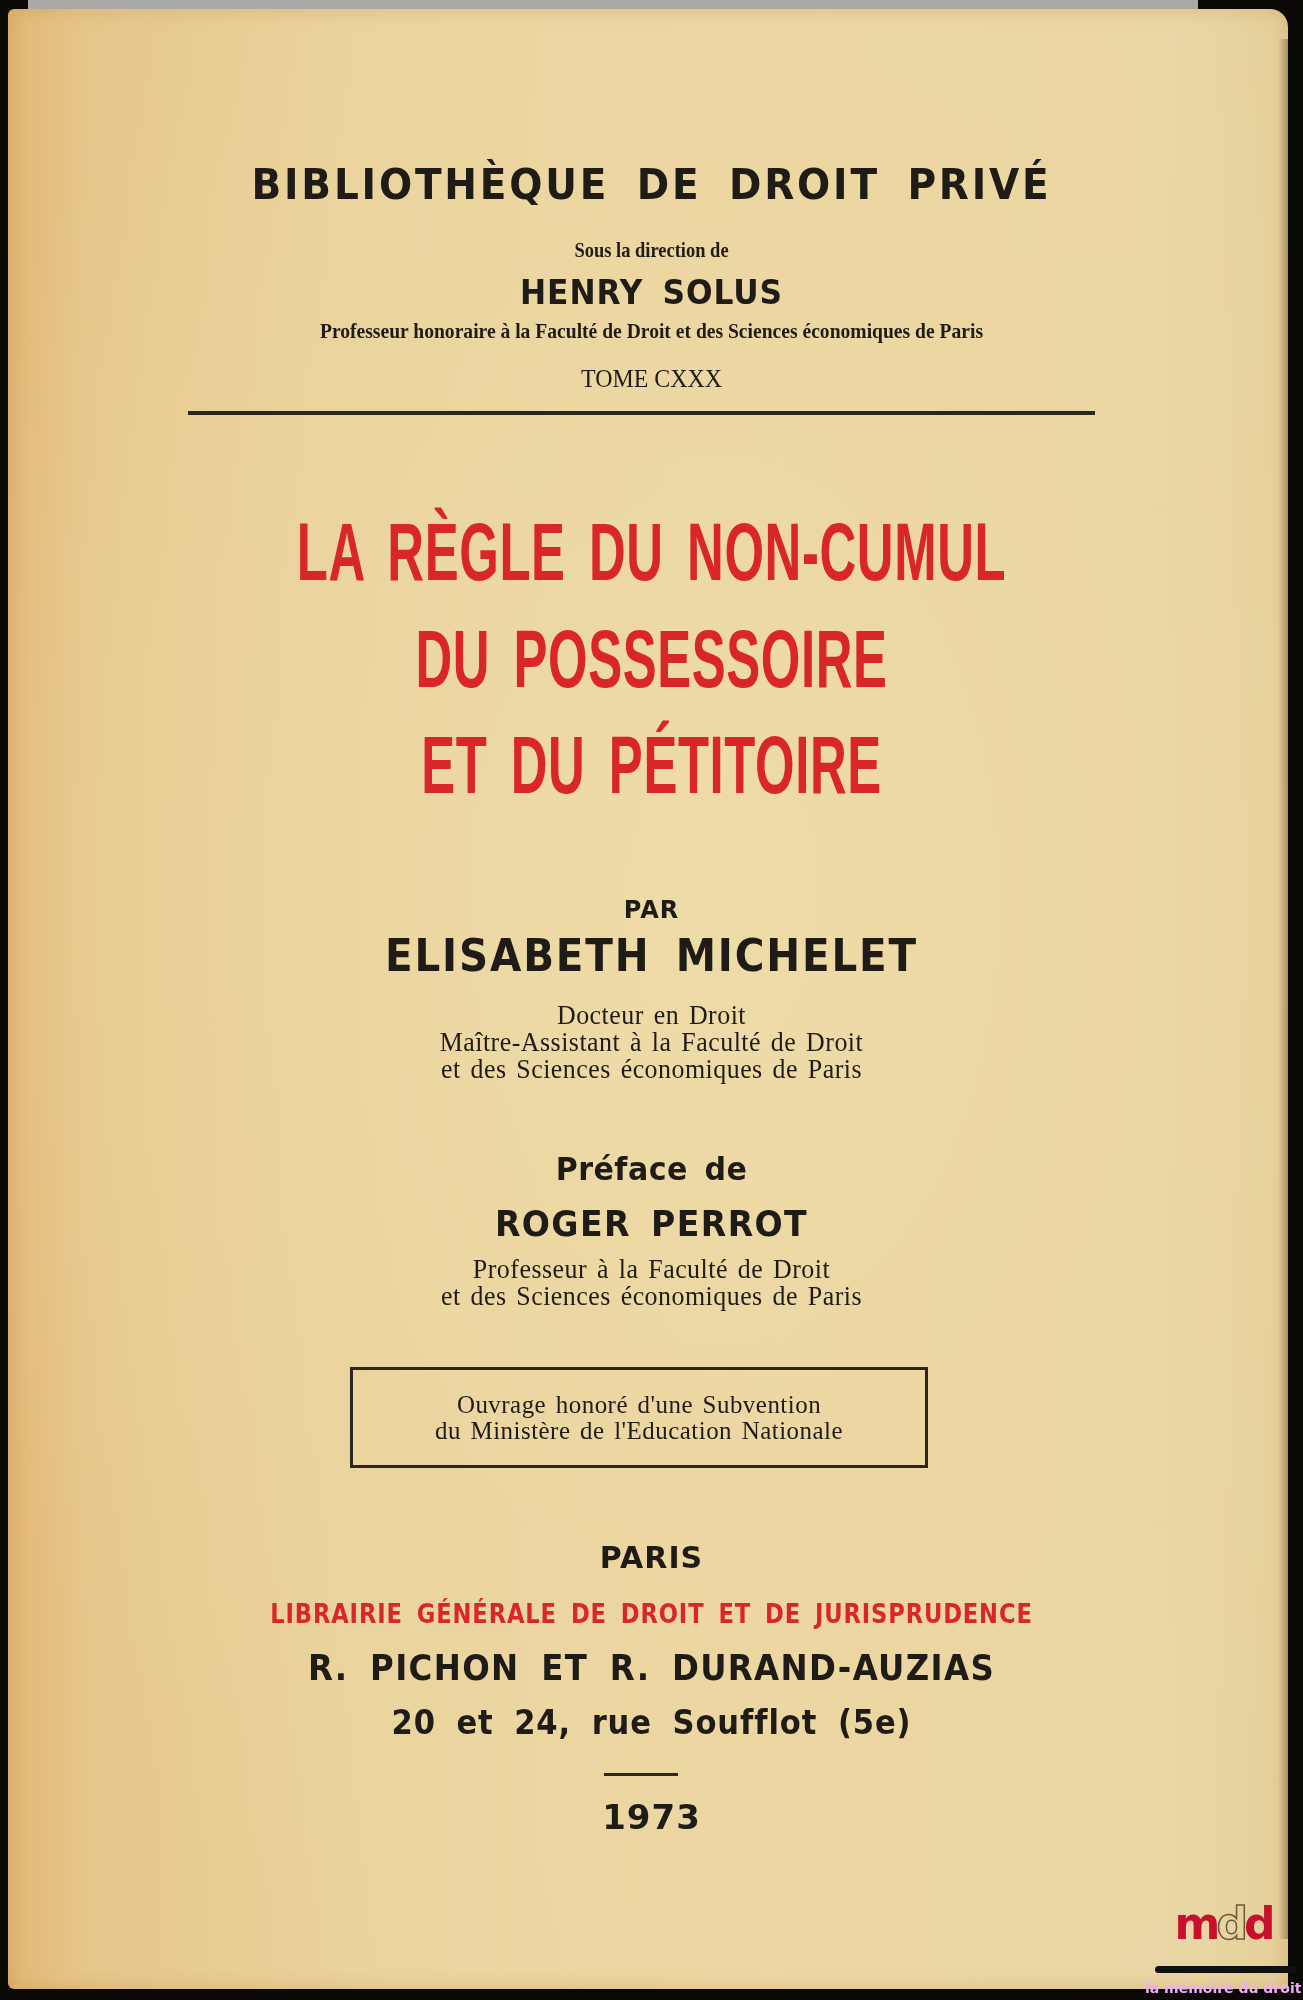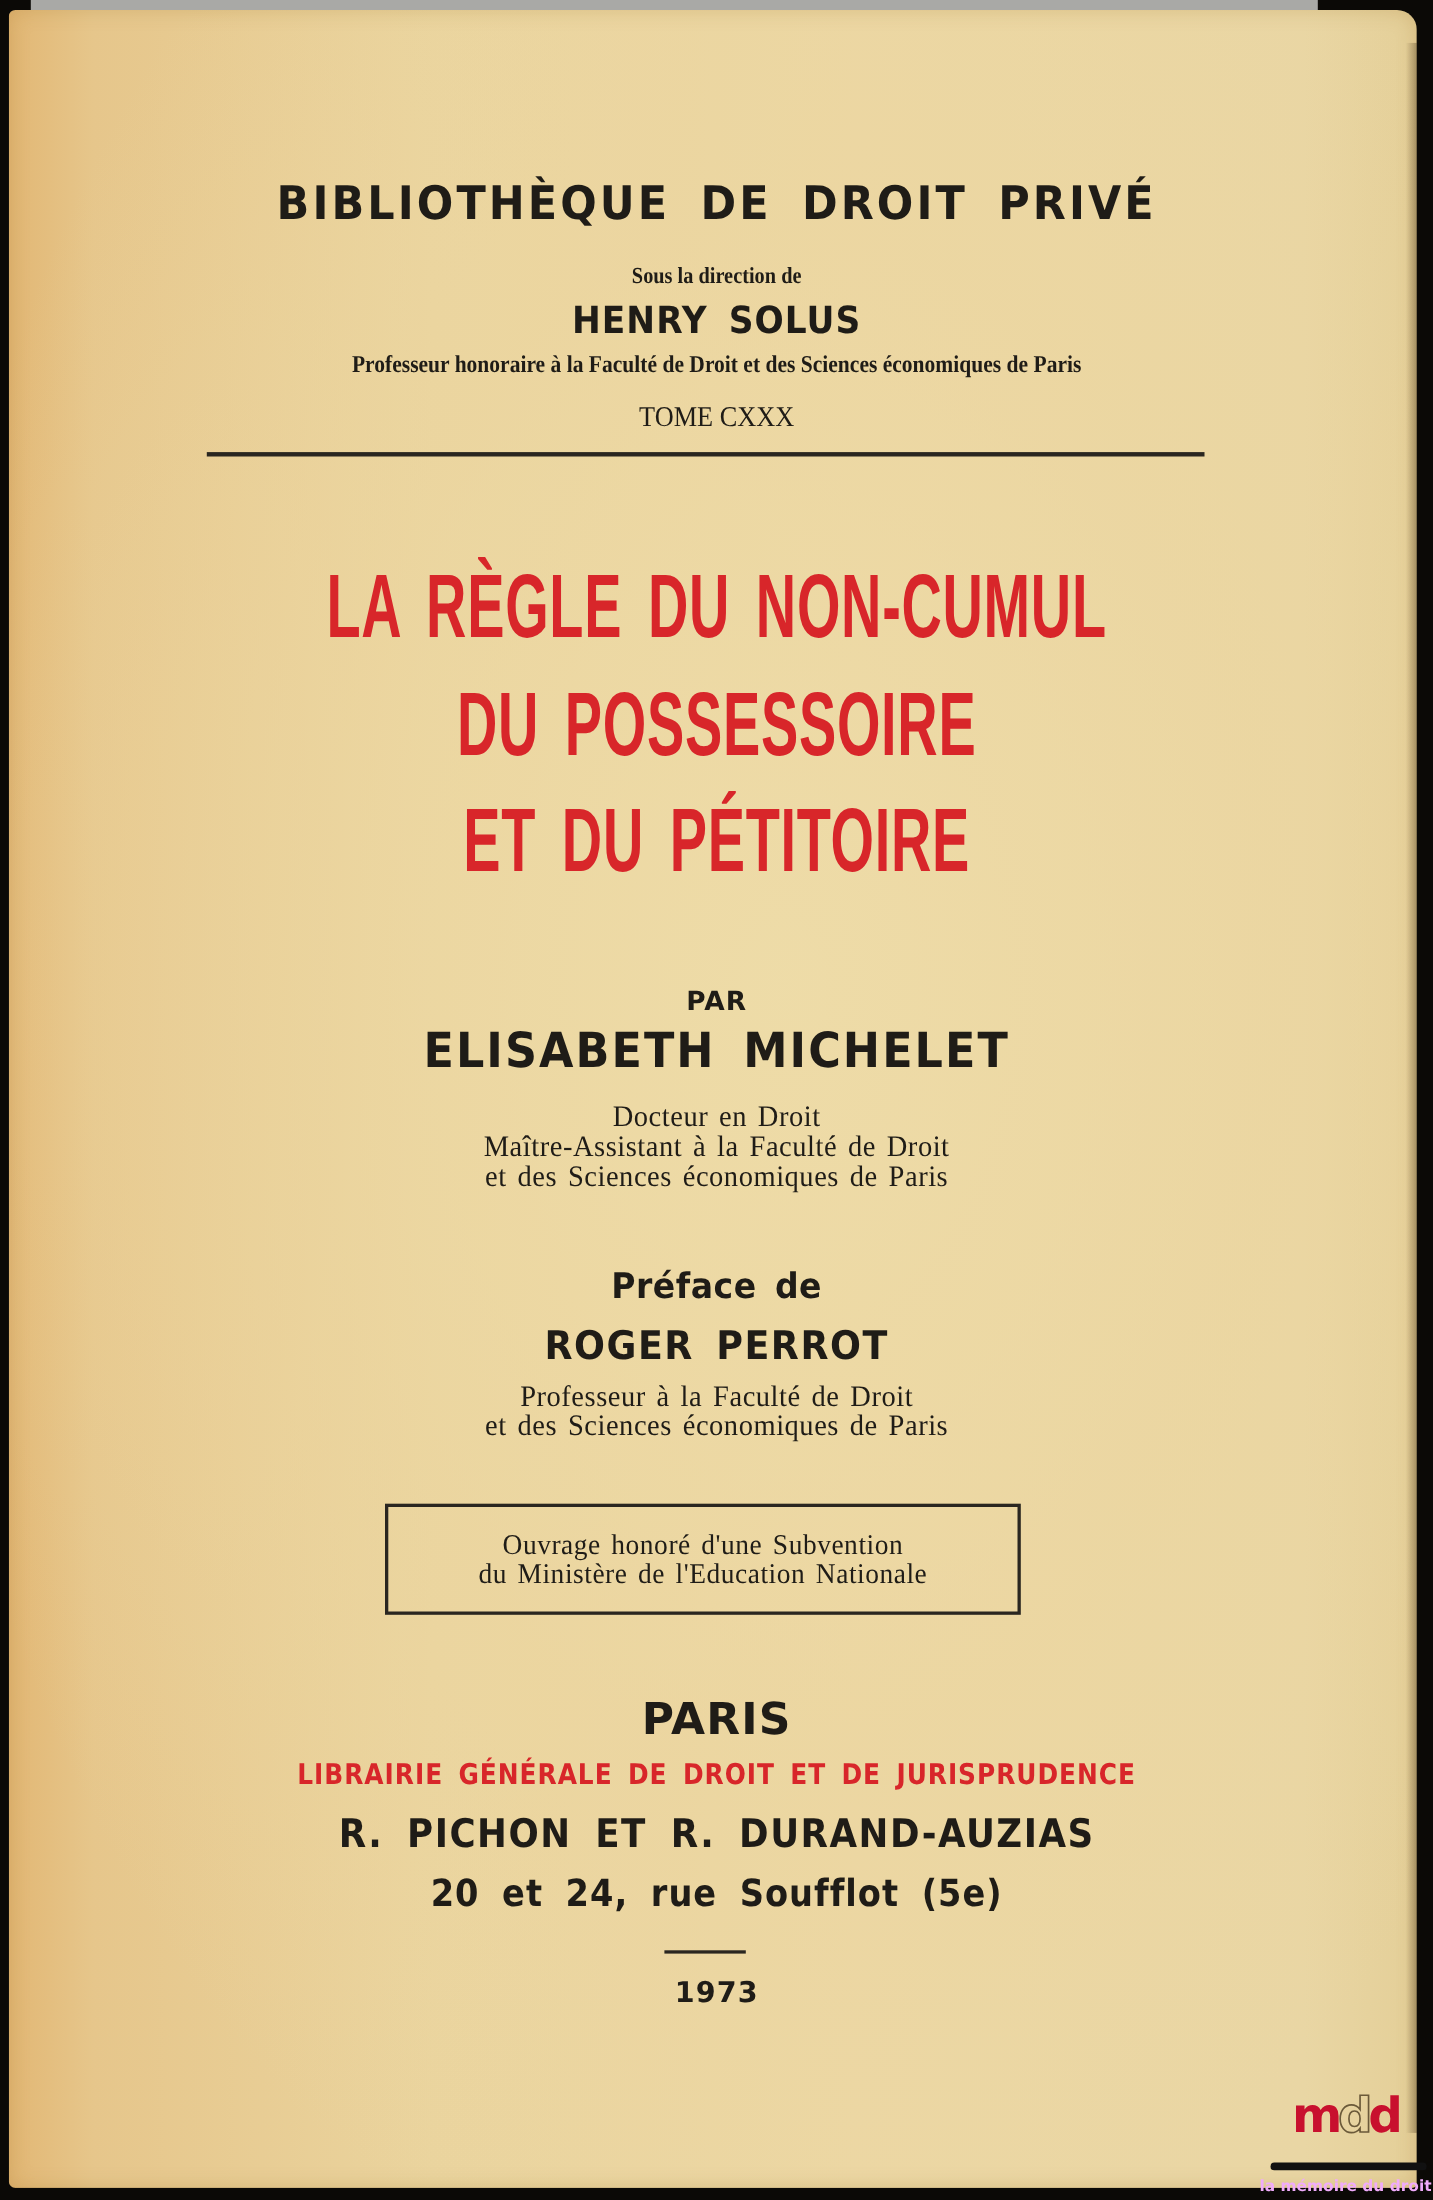--- a/index.html
+++ b/index.html
@@ -177,21 +177,21 @@
       font-size: 26px;
       letter-spacing: 0.5px;
       word-spacing: 3px;
       white-space: nowrap;
       transform: scaleX(0.96);
     }
     .sub-1 { top: 20px; }
     .sub-2 { top: 46px; }
     .city {
       top: 1540px;
-      font-size: 40px;
+      font-size: 30px;
       letter-spacing: 1px;
     }
     .publisher {
       top: 1599px;
       font-size: 26px;
       color: #d8262a;
       letter-spacing: 1px;
       word-spacing: 6px;
       transform: scaleX(0.87);
     }
@@ -212,21 +212,21 @@
     .rule-short {
       position: absolute;
       left: 604px;
       top: 1773px;
       width: 74px;
       height: 3px;
       background: #2a2620;
     }
     .year {
       top: 1797px;
-      font-size: 26px;
+      font-size: 34px;
       letter-spacing: 1px;
     }
     .logo {
       position: absolute;
       left: 1145px;
       top: 1892px;
       width: 156px;
       height: 108px;
     }
     .logo-text {

